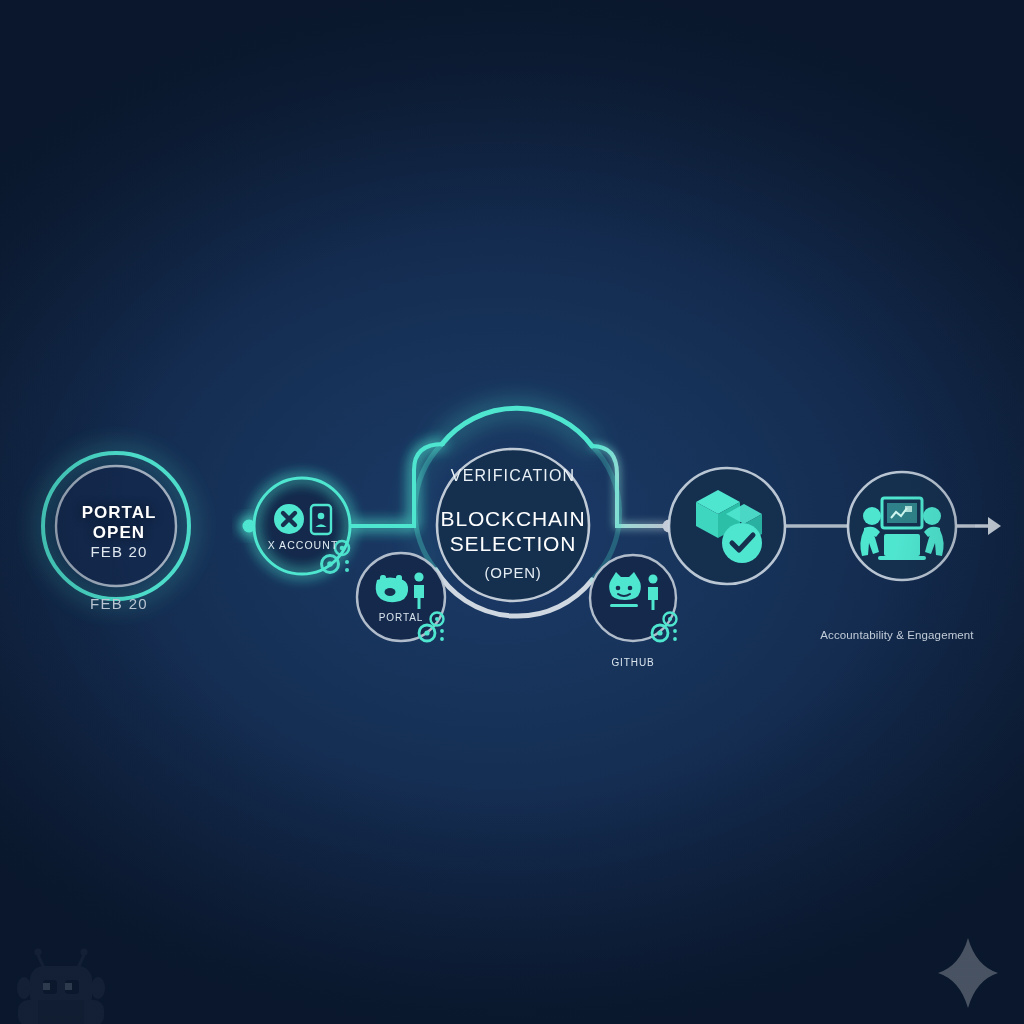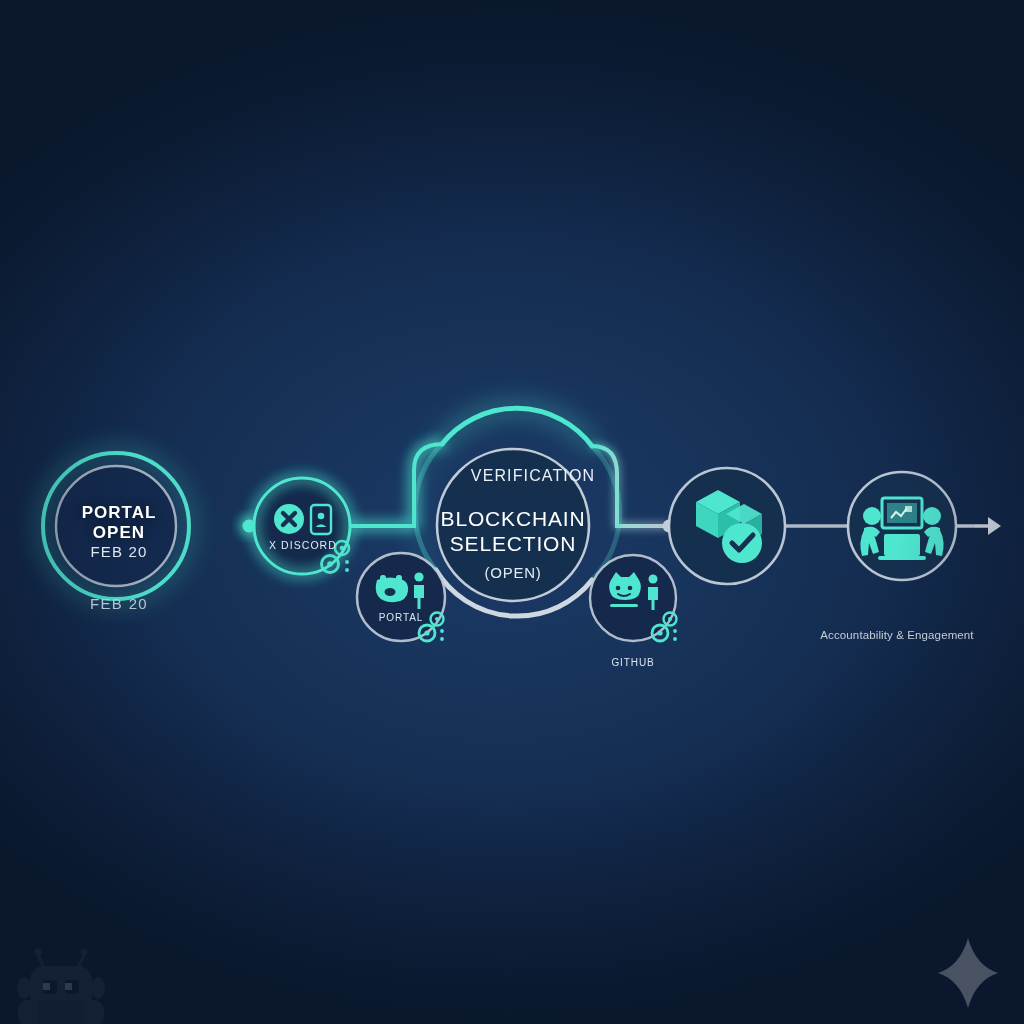--- a/index.html
+++ b/index.html
@@ -63,21 +63,20 @@
   #x-label {
     left: 248px; top: 539px; width: 110px;
     font-size: 10.5px; color: #e2ecf3; letter-spacing: 0.1em;
   }
 
   
   #verification-label {
     left: 413px; top: 466px; width: 200px;
     font-size: 16px; font-weight: 400; color: #eaf1f7;
     letter-spacing: 0.07em;
-    padding-left: 20px;
   }
   #blockchain-title {
     left: 403px; top: 506px; width: 220px;
     font-size: 21px; font-weight: 400; color: #ffffff;
     letter-spacing: 0.04em;
   }
   #final-label {
     left: 423px; top: 564px; width: 180px;
     font-size: 15px; color: #e4ecf3; letter-spacing: 0.05em;
   }
@@ -315,21 +314,21 @@
     <g>
       <path d="M968 938 q8 28 30 35 q-22 7 -30 35 q-8 -28 -30 -35 q22 -7 30 -35 z" fill="#9aa6b5"></path>
     </g>
   </svg>
 
   <div class="lbl" id="portal-title">PORTAL
 OPEN</div>
   <div class="lbl" id="portal-date">FEB 20</div>
   <div class="lbl" id="portal-caption">FEB 20</div>
 
-  <div class="lbl" id="x-label">X DISCORD</div>
+  <div class="lbl" id="x-label">X ACCOUNT</div>
 
   <div class="lbl" id="verification-label">VERIFICATION</div>
   <div class="lbl" id="blockchain-title">BLOCKCHAIN
 SELECTION</div>
   <div class="lbl" id="final-label">(OPEN)</div>
 
   <div class="lbl" id="discord-label">PORTAL</div>
   <div class="lbl" id="github-label">GITHUB</div>
 
   <div class="lbl" id="prep-caption">Accountability &amp; Engagement</div>

